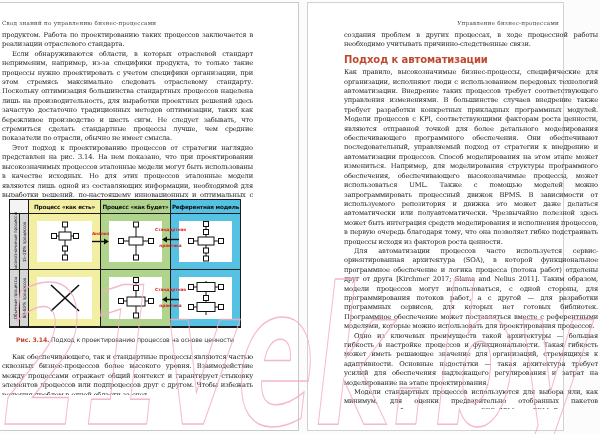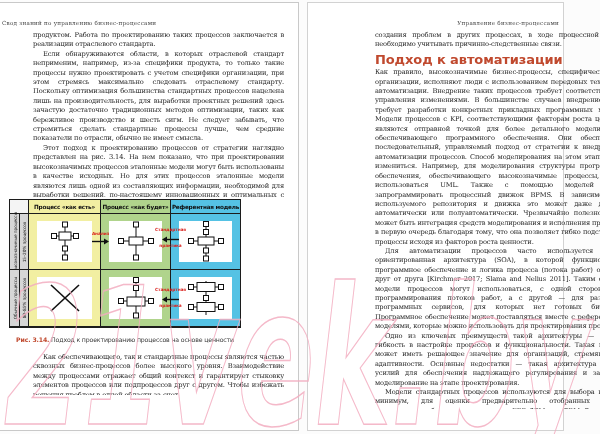--- a/index.html
+++ b/index.html
@@ -15,29 +15,29 @@
   .running-head { position:absolute; top:17px; font-size:5.6px; color:#474747;
                   letter-spacing:.25px; white-space:nowrap; }
   .page-left  .running-head { left:4px; }
   .page-right .running-head { right:4px; text-align:right; }
 
   .pagenum { position:absolute; font-size:13px; color:#393939;margin-top:35px; }
   .page-left  .pagenum { left:4px;  top:396px; }
   .page-right .pagenum { right:5px; top:400px;text-align:right; }
 
   .body-text { position:absolute; font-size:6.7px; line-height:9.4px; color:#262626;
-               text-align:justify; letter-spacing:-0.15px;margin-left:31px; }
+               text-align:justify; letter-spacing:-0.15px; }
   .page-left  .body-text.top    { left:4px; top:28px; width:251px; height:166px; overflow:hidden; }
   .page-left  .body-text.bottom { left:4px; top:350px; width:251px; height:42px; overflow:hidden; }
   .page-right .body-text        { left:36px; top:28px; width:254px; height:378px; overflow:hidden; }
   .body-text p { margin:0; }
   .body-text p.indent { text-indent:10px; }
 
   .section-heading { font-family:"DejaVu Sans","Liberation Sans",sans-serif;
-                     font-size:13px; font-weight:bold; color:#c0492e; margin:5px 0 4px 0;
+                     font-size:10px; font-weight:bold; color:#c0492e; margin:5px 0 4px 0;
                      letter-spacing:-0.1px; }
 
   
   .fig { position:absolute; left:11px; top:196px; width:232px; height:129px; }
   .fig-grid { display:grid; grid-template-columns:9px 8px 71px 69px 69px;
               grid-template-rows:13px 55px 56px; gap:1px; background:#1c1c1c;
               border:1px solid #1c1c1c; width:232px; height:129px; }
   .cell { position:relative; }
   .corner { grid-column:1 / 3; background:#f4f4f4; }
   .head { font-family:"DejaVu Sans","Liberation Sans",sans-serif; font-size:5.7px;

